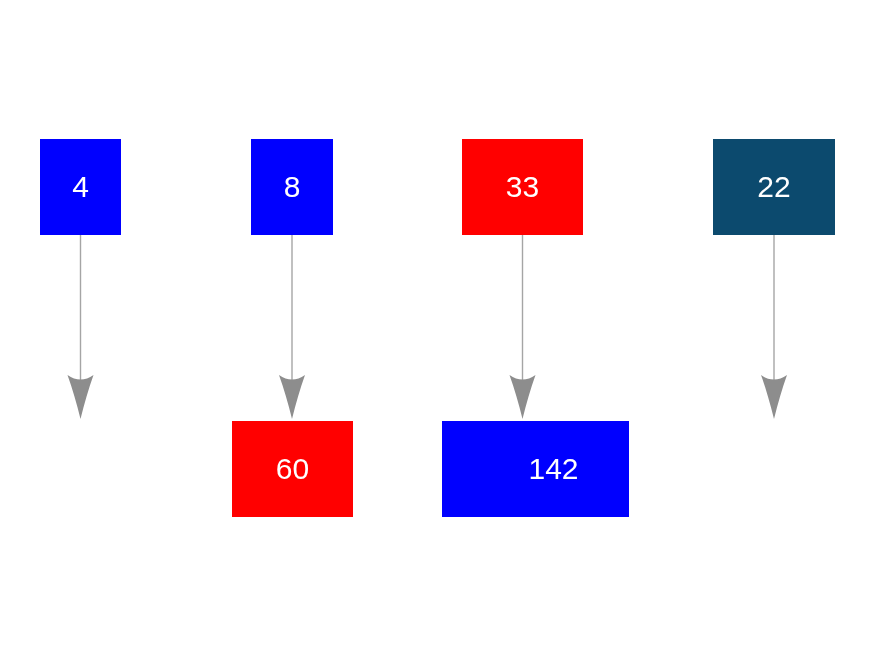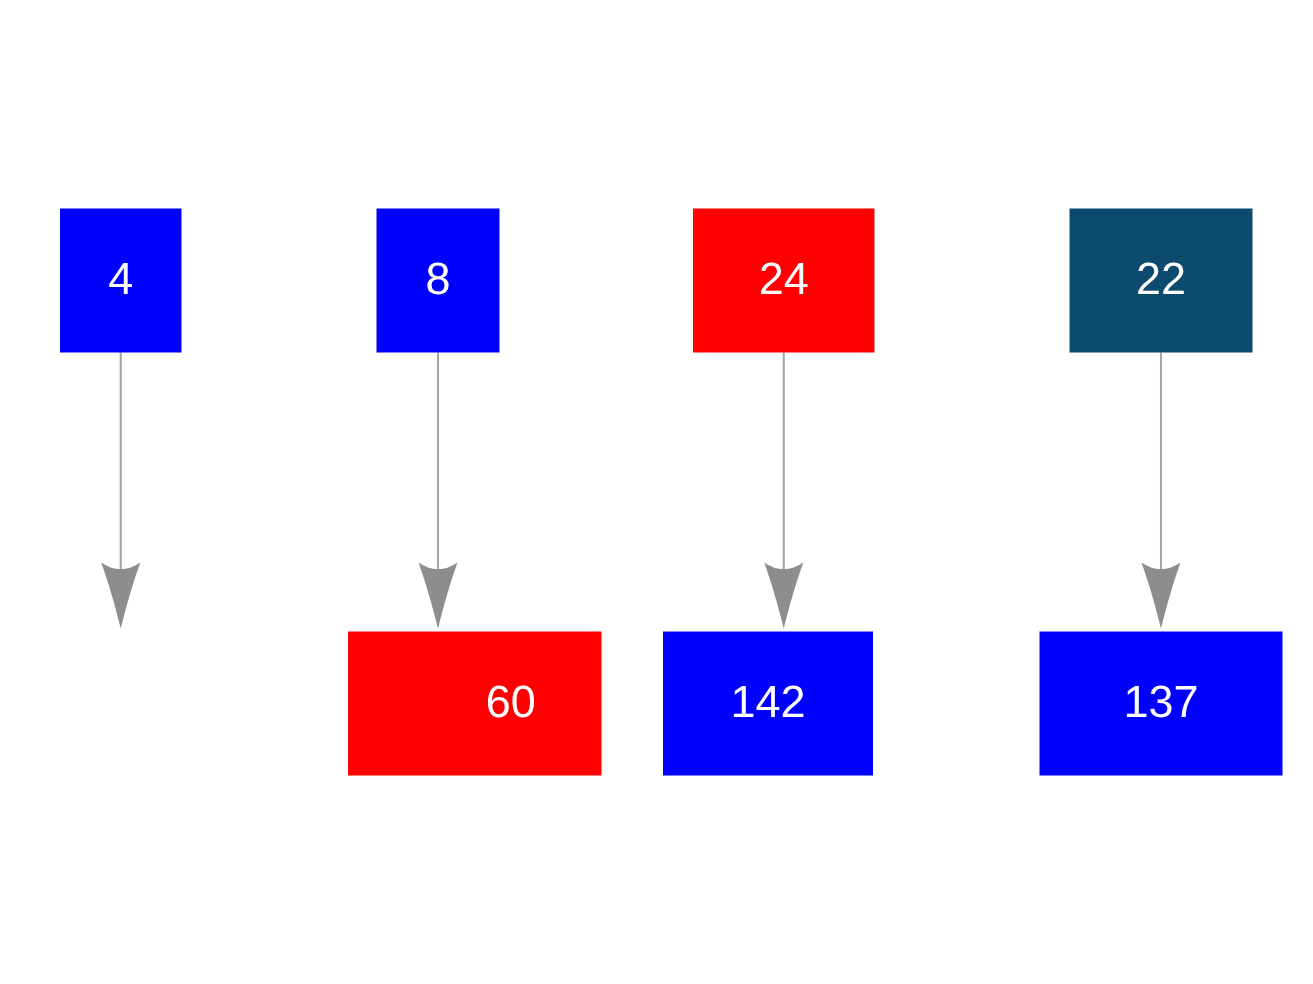--- a/index.html
+++ b/index.html
@@ -53,29 +53,26 @@
       <line x1="774" y1="235" x2="774" y2="382" stroke="#a5a5a5" stroke-width="1.4"></line>
       <path d="M 774 419 C 770 403 766 389 761 375 Q 774 384 787 375 C 782 389 778 403 774 419 Z" fill="#8d8d8d"></path>
     </svg>
   <div id="node-layer" class="node-layer">
       <div class="node" style="left: 40px; top: 139px; width: 81px; height: 96px; background: rgb(0, 0, 255); color: rgb(255, 255, 255);">
         <span>4</span>
       </div>
       <div class="node" style="left: 251px; top: 139px; width: 82px; height: 96px; background: rgb(0, 0, 255); color: rgb(255, 255, 255);">
         <span>8</span>
       </div>
-      <div class="node" style="left: 232px; top: 421px; width: 121px; height: 96px; background: rgb(255, 0, 0); color: rgb(255, 255, 255); padding-left: 48px;">
+      <div class="node" style="left: 232px; top: 421px; width: 121px; height: 96px; background: rgb(255, 0, 0); color: rgb(255, 255, 255);">
         <span>60</span>
       </div>
       <div class="node" style="left: 462px; top: 139px; width: 121px; height: 96px; background: rgb(255, 0, 0); color: rgb(255, 255, 255);">
-        <span>24</span>
+        <span>33</span>
       </div>
-      <div class="node" style="left: 442px; top: 421px; width: 140px; height: 96px; background: rgb(0, 0, 255); color: rgb(255, 255, 255);">
+      <div class="node" style="left: 442px; top: 421px; width: 151px; height: 96px; background: rgb(0, 0, 255); color: rgb(255, 255, 255); padding-left: 36px;">
         <span>142</span>
       </div>
       <div class="node" style="left: 713px; top: 139px; width: 122px; height: 96px; background: #0c4a6e; color: rgb(255, 255, 255);">
         <span>22</span>
       </div>
-      <div class="node" style="left: 693px; top: 421px; width: 162px; height: 96px; background: rgb(0, 0, 255); color: rgb(255, 255, 255);">
-        <span>137</span>
-      </div>
     </div>
 </div>
 
 </body></html>

